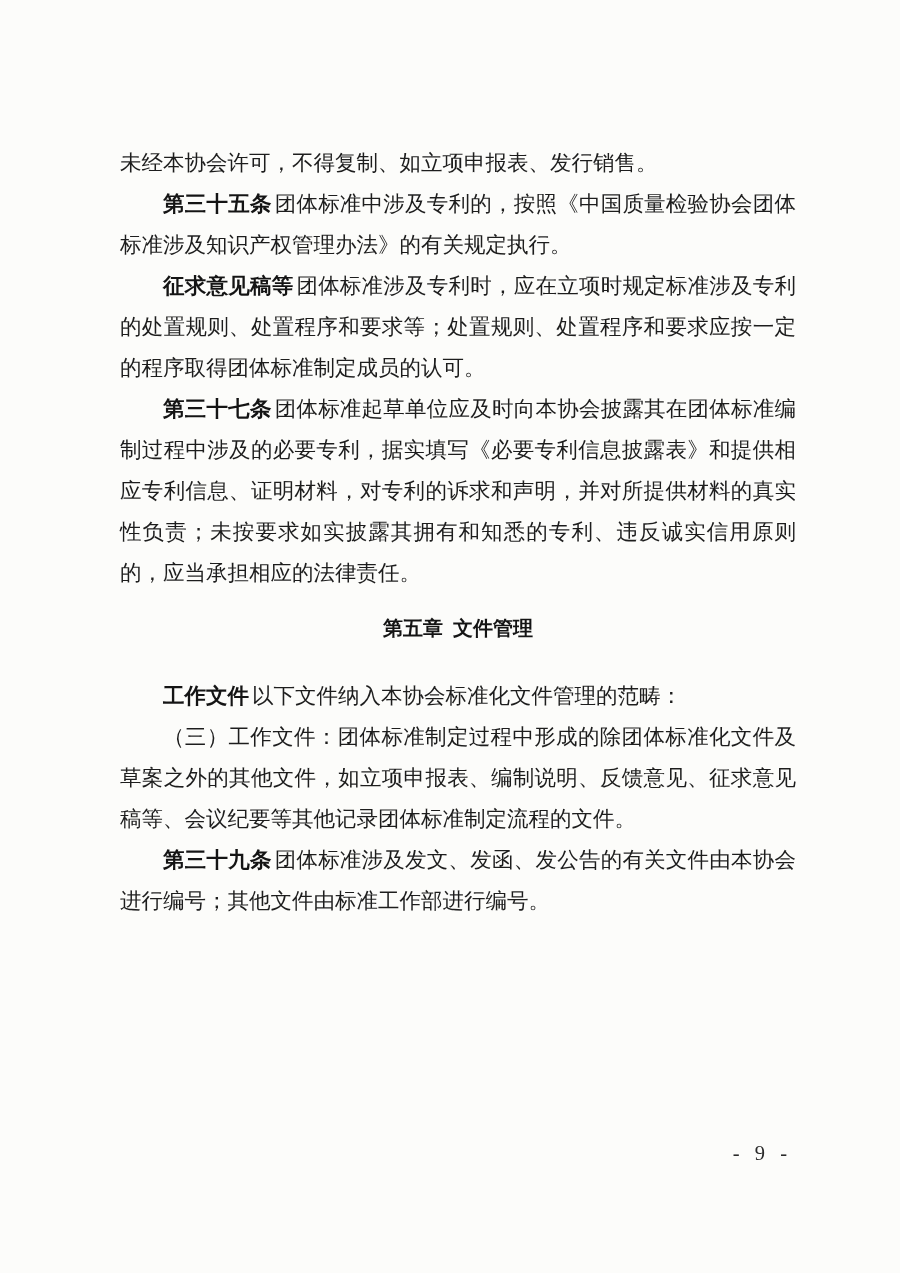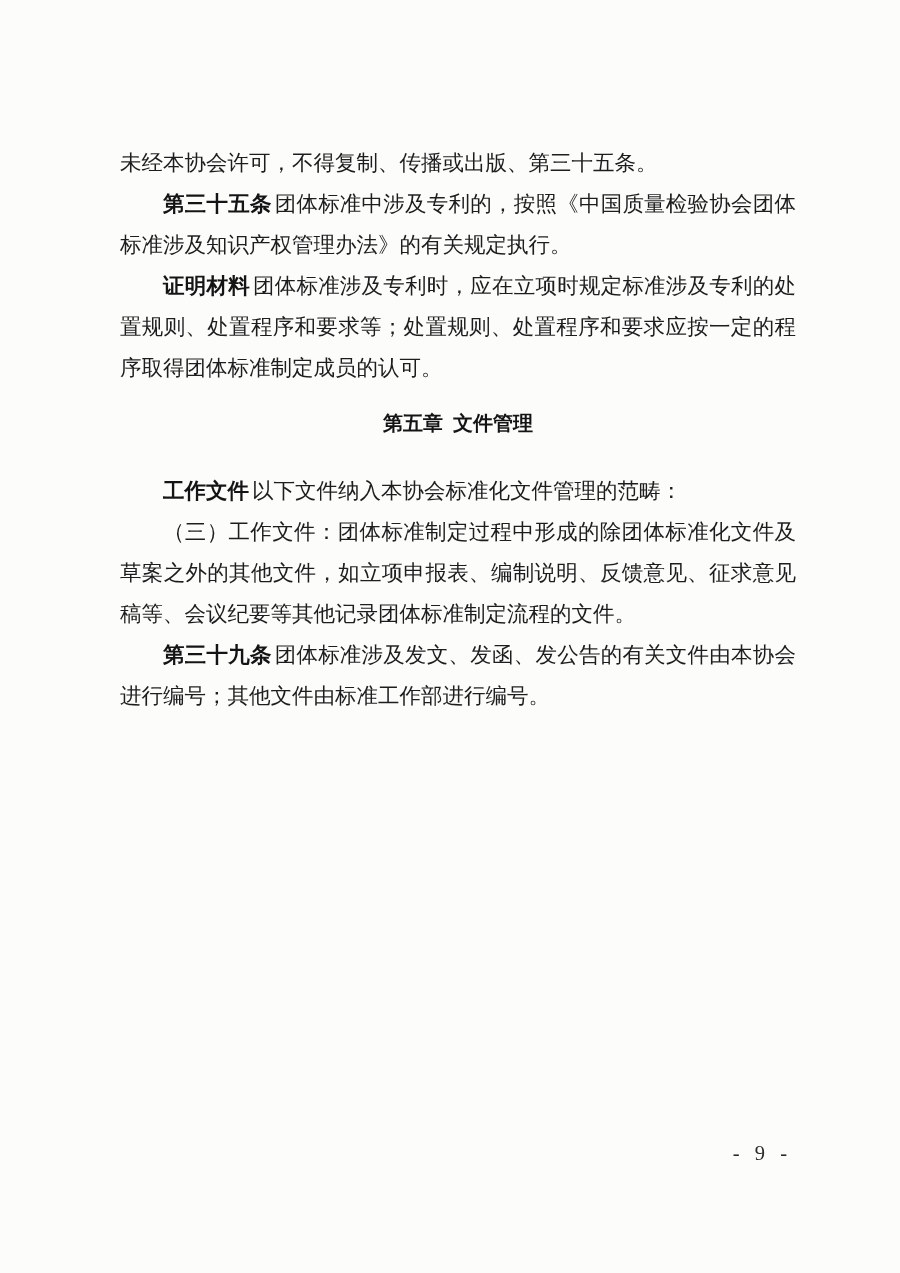--- a/index.html
+++ b/index.html
@@ -57,22 +57,23 @@
     line-height: 26px;
     letter-spacing: 5px;
     color: #2a2a2a;
   }
 </style>
 </head>
 <body>
 
 <div class="page">
   <div class="doc-body">
-      <p class="para continuation">未经本协会许可，不得复制、传播或出版、第三十五条。</p>
+      <p class="para continuation">未经本协会许可，不得复制、如立项申报表、发行销售。</p>
       <p class="para article"><span class="article-no">第三十五条</span>团体标准中涉及专利的，按照《中国质量检验协会团体标准涉及知识产权管理办法》的有关规定执行。</p>
-      <p class="para article"><span class="article-no">证明材料</span>团体标准涉及专利时，应在立项时规定标准涉及专利的处置规则、处置程序和要求等；处置规则、处置程序和要求应按一定的程序取得团体标准制定成员的认可。</p>
+      <p class="para article"><span class="article-no">征求意见稿等</span>团体标准涉及专利时，应在立项时规定标准涉及专利的处置规则、处置程序和要求等；处置规则、处置程序和要求应按一定的程序取得团体标准制定成员的认可。</p>
+      <p class="para article"><span class="article-no">第三十七条</span>团体标准起草单位应及时向本协会披露其在团体标准编制过程中涉及的必要专利，据实填写《必要专利信息披露表》和提供相应专利信息、证明材料，对专利的诉求和声明，并对所提供材料的真实性负责；未按要求如实披露其拥有和知悉的专利、违反诚实信用原则的，应当承担相应的法律责任。</p>
       <h2 class="chapter-heading">第五章 文件管理</h2>
       <p class="para article"><span class="article-no">工作文件</span>以下文件纳入本协会标准化文件管理的范畴：</p>
       <p class="para item">（三）工作文件：团体标准制定过程中形成的除团体标准化文件及草案之外的其他文件，如立项申报表、编制说明、反馈意见、征求意见稿等、会议纪要等其他记录团体标准制定流程的文件。</p>
       <p class="para article"><span class="article-no">第三十九条</span>团体标准涉及发文、发函、发公告的有关文件由本协会进行编号；其他文件由标准工作部进行编号。</p>
     </div>
   <div class="page-number">- 9 -</div>
 </div>
 
 </body></html>

